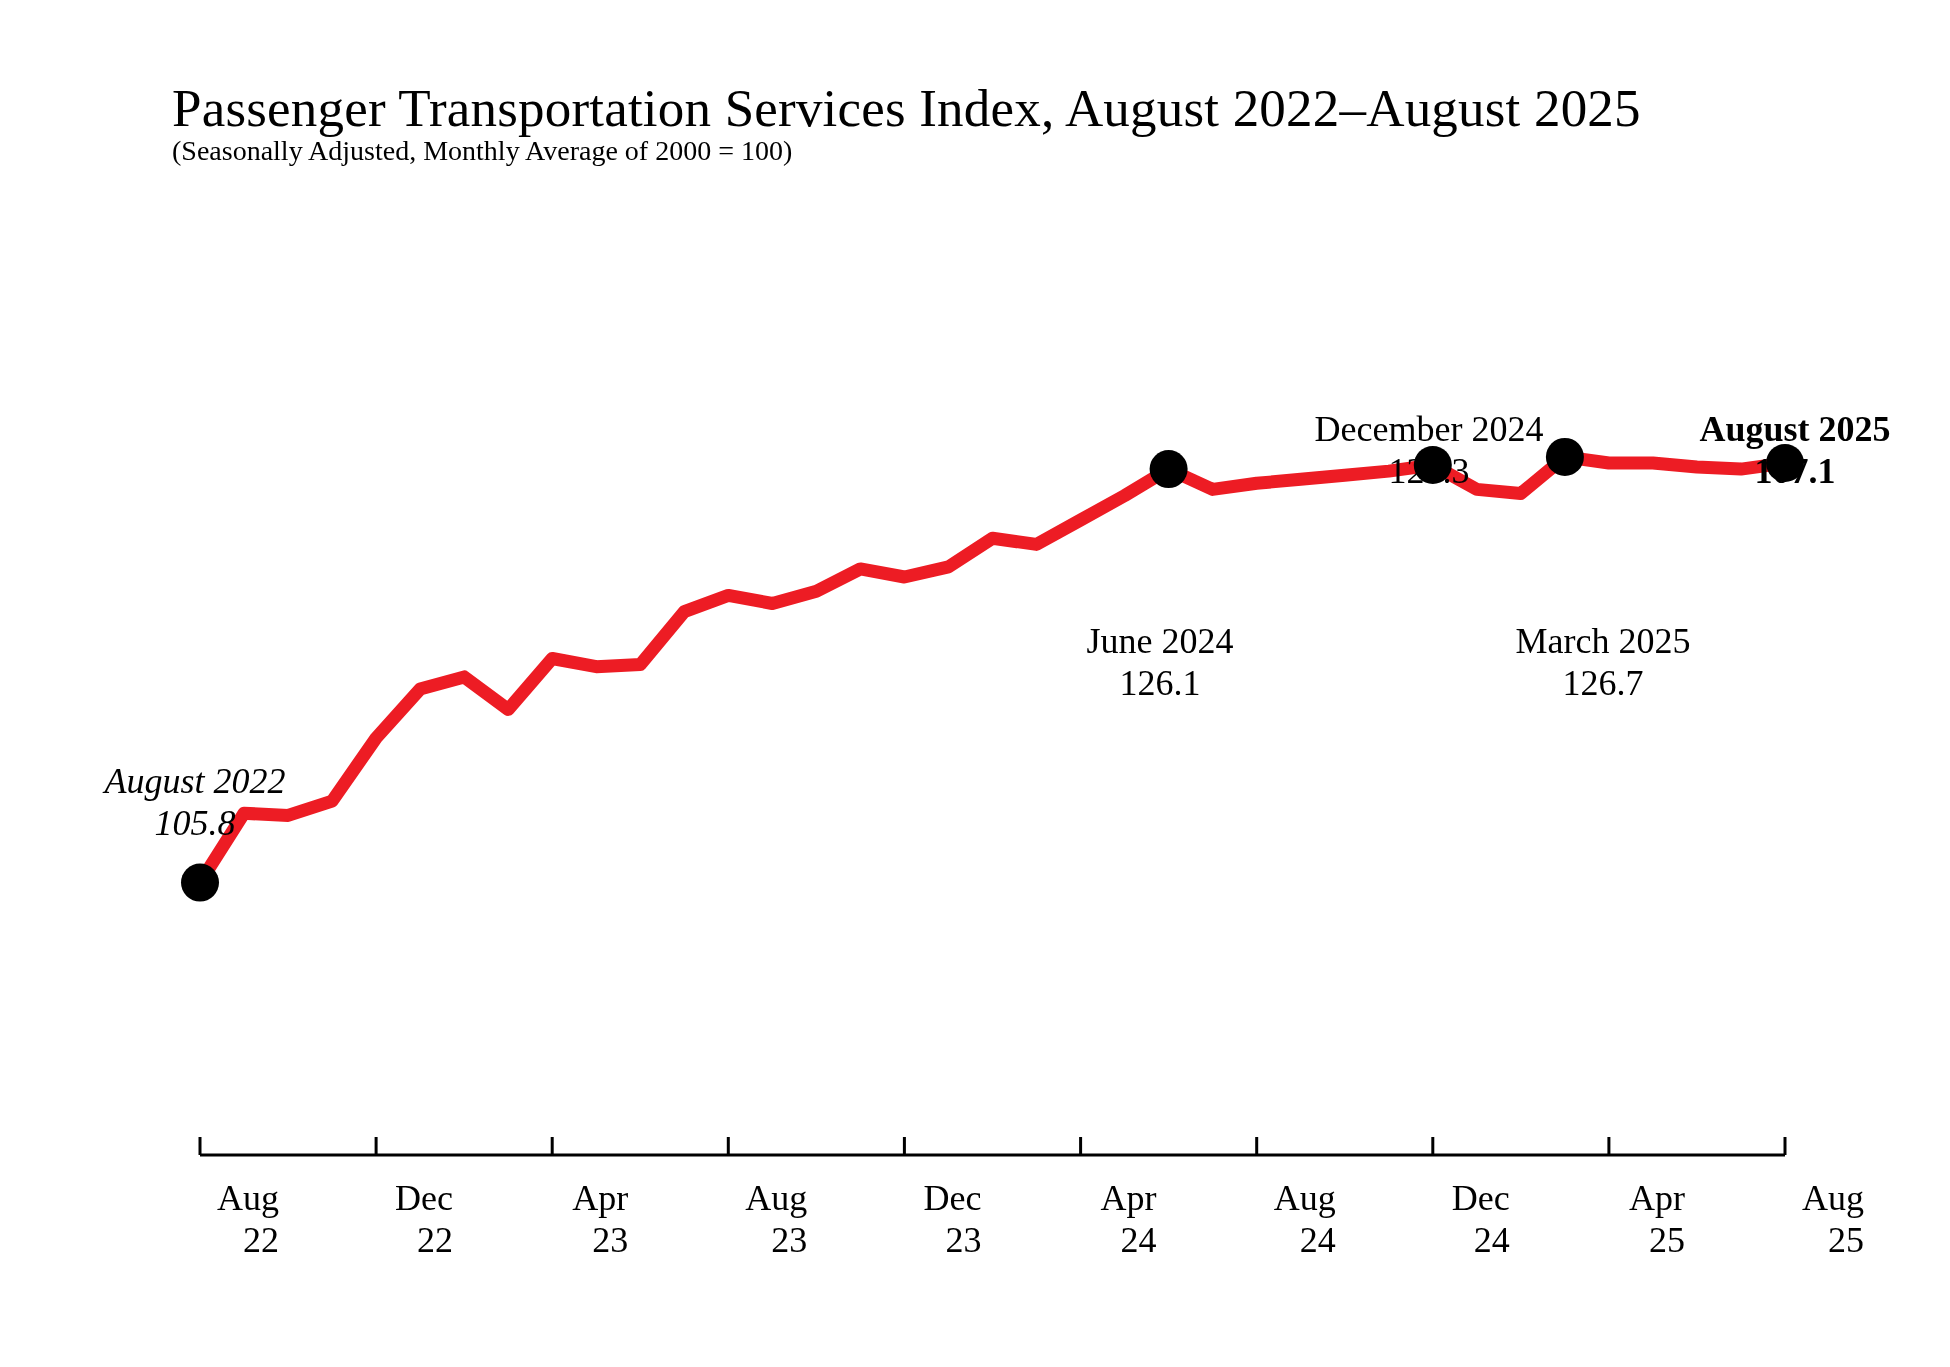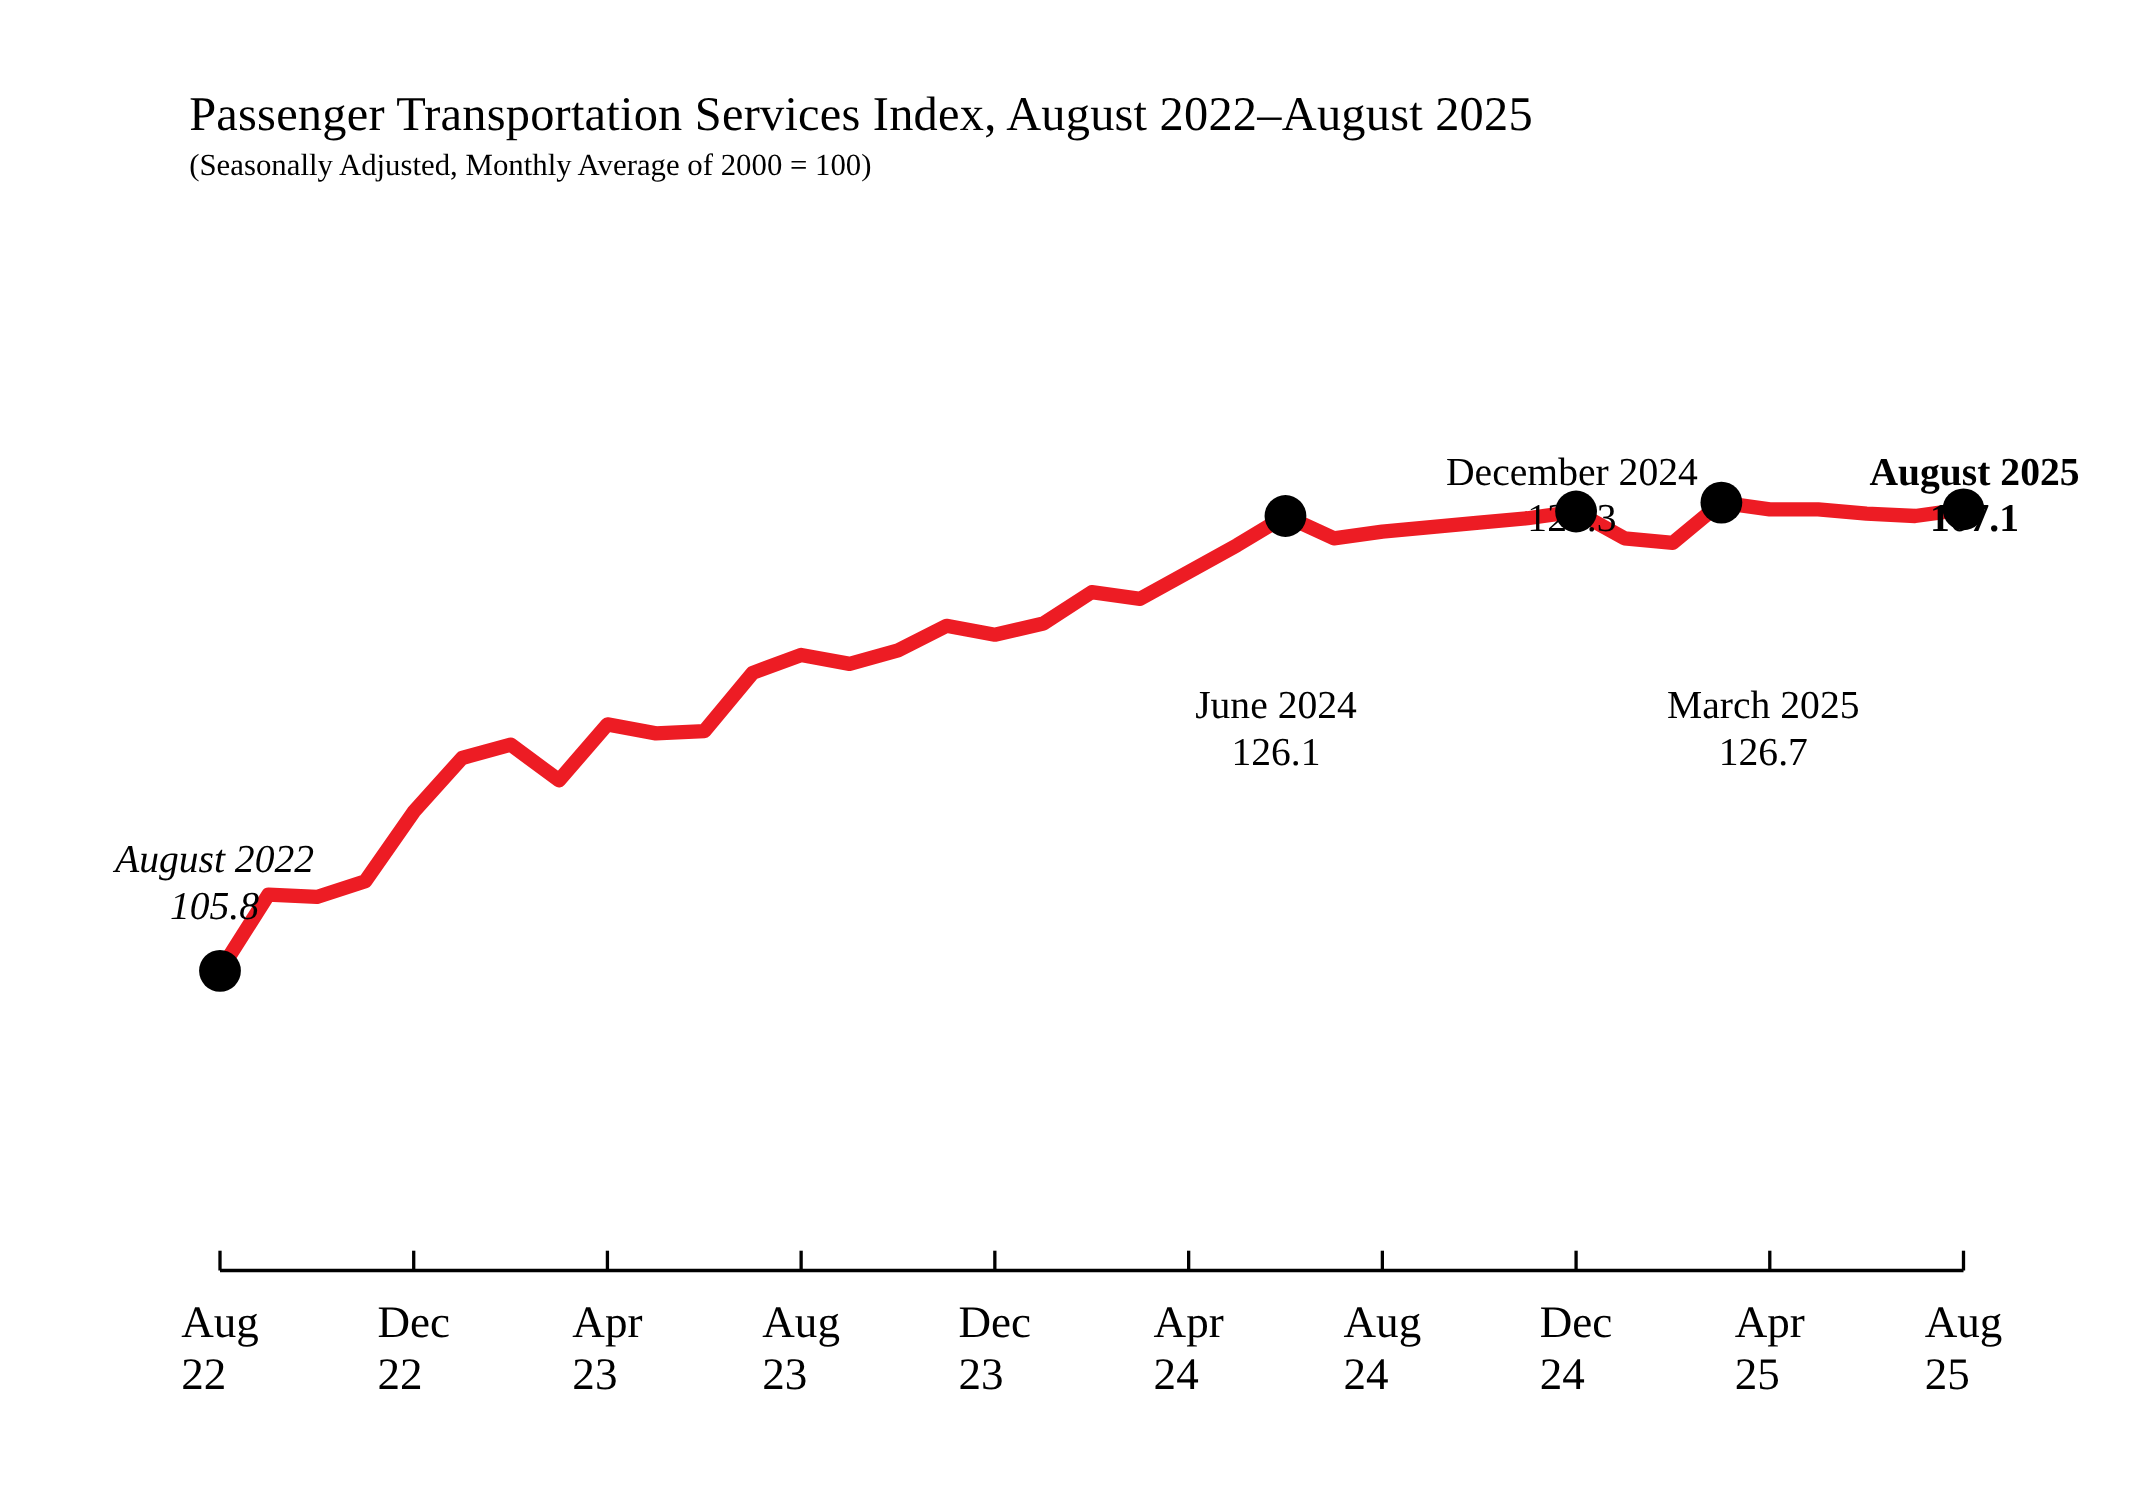--- a/index.html
+++ b/index.html
@@ -16,21 +16,21 @@
   }
   #chart-root {
     position: relative;
     width: 1950px;
     height: 1367px;
   }
   .title {
     position: absolute;
     left: 172px;
     top: 78px;
-    font-size: 44px;
+    font-size: 53px;
     letter-spacing: 0.2px;
     white-space: nowrap;
   }
   .subtitle {
     position: absolute;
     left: 172px;
     top: 135px;
     font-size: 28px;
     white-space: nowrap;
   }
@@ -46,25 +46,26 @@
     text-align: center;
     font-size: 36px;
     line-height: 1.18;
     white-space: nowrap;
     transform: translateX(-50%);
   }
   .annotation .a-label { display: block; }
   .annotation .a-value { display: block; }
   .tick-label {
     position: absolute;
-    text-align: left;
-    font-size: 41px;
+    text-align: right;
+    font-size: 36px;
     line-height: 1.18;
     white-space: nowrap;
     transform: translateX(-50%);
+    margin-left: 48px;
   }
   .tick-label .t-top { display: block; }
   .tick-label .t-bot { display: block; }
 </style>
 </head>
 <body>
 
 <div id="chart-root">
 
   <div class="title">Passenger Transportation Services Index, August 2022–August 2025</div>

